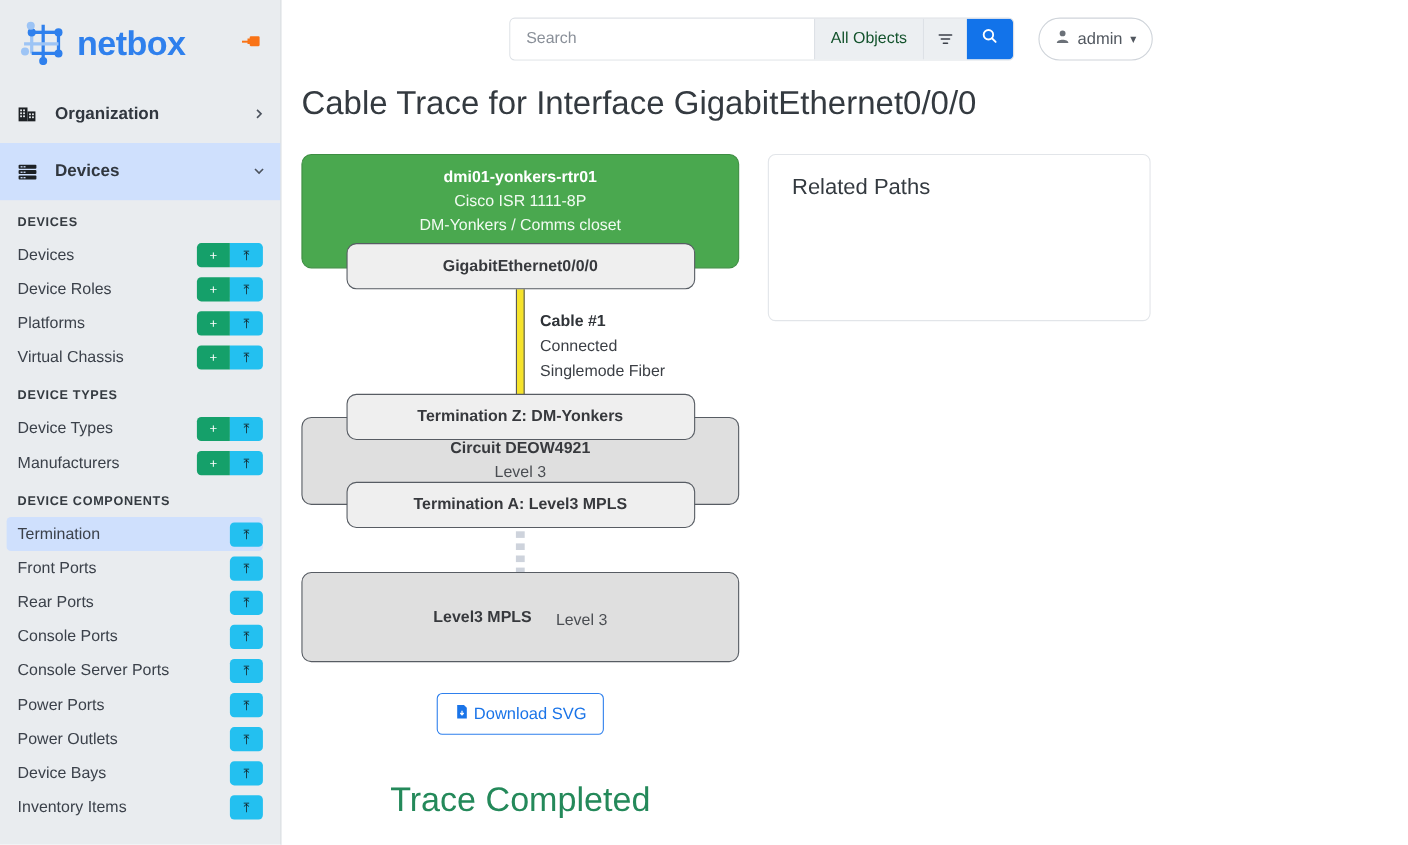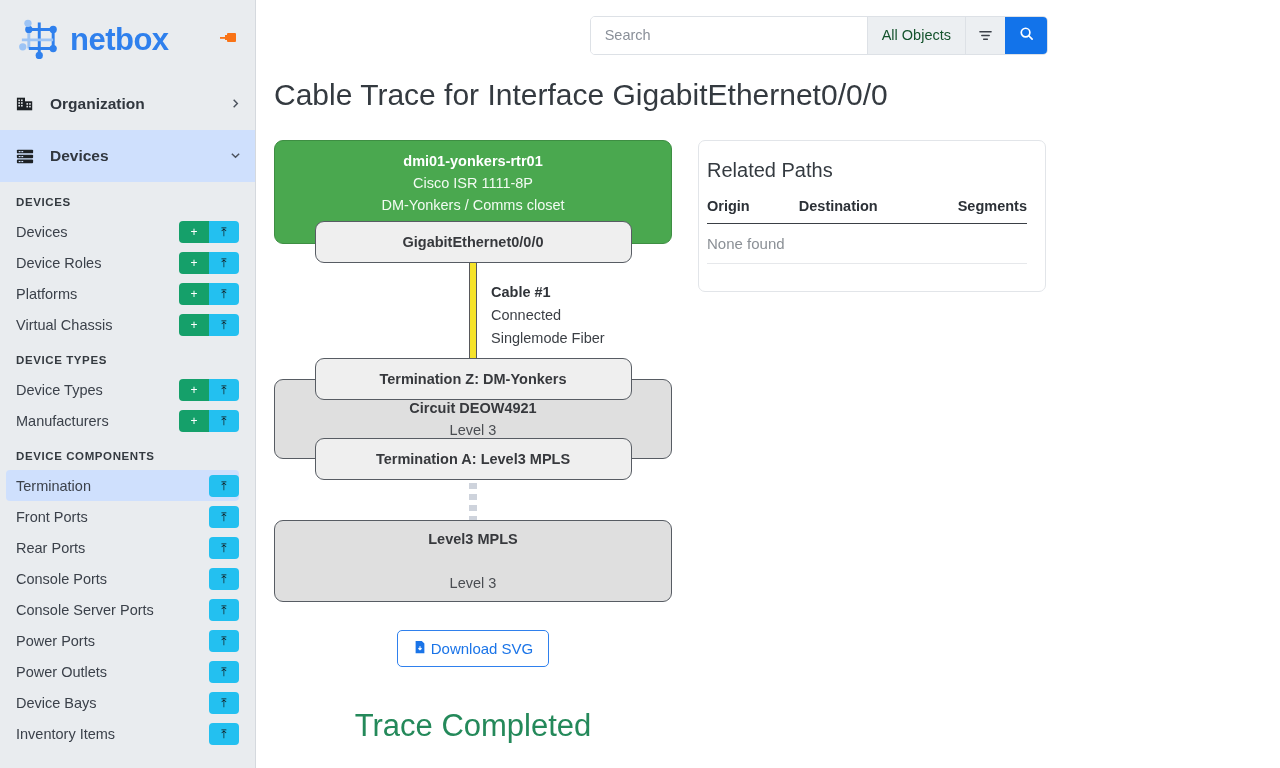--- a/index.html
+++ b/index.html
@@ -169,42 +169,42 @@
   .term-over { margin: -21px auto 0 auto; }
 
   .dotted { height: 44px; display: flex; align-items: center; justify-content: center; }
   .dotted-inner { width: 8px; display: flex; flex-direction: column; gap: 5px; }
   .dot { width: 8px; height: 6px; background: #ced3dc; }
 
   .provider-node {
     background: #dfdfdf; color: #37393d;
     width: 398px; height: 82px;
     margin-top: -4px;
-    display: flex; flex-direction: column; align-items: center; justify-content: center; gap: 22px;
+    display: flex; flex-direction: row; align-items: center; justify-content: center; gap: 22px;
   }
   .provider-node .n-sub { margin-top: 6px; color: #4a4d52; }
 
   .dl-wrap { display: flex; justify-content: center; margin-top: 28px; }
   .dl-btn {
     display: inline-flex; align-items: center; gap: 4px;
     border: 1px solid #2f80ed; border-radius: 5px;
     color: #1a74e8; background: #fff;
     font-size: 15px; padding: 9px 15px; cursor: pointer;
     font-family: "Liberation Sans", sans-serif;
   }
   .trace-done {
     text-align: center; margin-top: 41px;
     font-size: 31px; color: #24895a;
   }
 
   
   .card {
     flex: 1; max-width: 566px; height: 152px;
     border: 1px solid #e2e5e9; border-radius: 7px;
-    background: #fff; padding: 18px 18px 0 8px;
+    background: #fff; padding: 18px 18px 0 21px;
   }
   .card-title { font-size: 20px; color: #343a40; margin-bottom: 16px; }
   table.rp { width: 100%; border-collapse: collapse; }
   table.rp th {
     text-align: left; font-size: 14.5px; font-weight: bold; color: #2c3137;
     padding: 0 0 9px 0; border-bottom: 1.6px solid #3a3f45;
   }
   table.rp th.c1 { width: 125px; }
   table.rp th.c2 { width: 213px; }
   table.rp td {
@@ -421,20 +421,30 @@
         </div>
         <div class="search-btn">
           <span>
             <svg viewBox="0 0 16 16" width="15" height="15" stroke="#ffffff" stroke-width="1.8" fill="none">
               <circle cx="7" cy="7" r="4.6"></circle>
                 <path d="M10.4 10.4 L14 14" stroke-linecap="round"></path>
             </svg>
           </span>
         </div>
       </div>
+      <div class="user-btn">
+        <span>
+          <svg viewBox="0 0 16 16" width="14" height="14" fill="#6b7178">
+            <circle cx="8" cy="5" r="3"></circle>
+              <path d="M2 15 C2 10.5 14 10.5 14 15 Z"></path>
+          </svg>
+        </span>
+        <span>admin</span>
+        <span style="font-size:11px;">▾</span>
+      </div>
     </div>
 
     <h1 class="page-title">Cable Trace for Interface GigabitEthernet0/0/0</h1>
 
     <div class="content">
 
       <div class="trace">
 
         <div class="node dev-node">
           <div class="n-title">dmi01-yonkers-rtr01</div>
@@ -492,31 +502,17 @@
             </span>
             <span>Download SVG</span>
           </button>
         </div>
 
         <div class="trace-done">Trace Completed</div>
       </div>
 
       <div class="card">
         <div class="card-title">Related Paths</div>
-        <table class="rp">
-          <thead>
-            <tr>
-              <th class="c1">Origin</th>
-              <th class="c2">Destination</th>
-              <th class="c3">Segments</th>
-            </tr>
-          </thead>
-          <tbody>
-            <tr>
-              <td colspan="3">None found</td>
-            </tr>
-          </tbody>
-        </table>
       </div>
 
     </div>
   </section>
 </div>
 
 </body></html>

